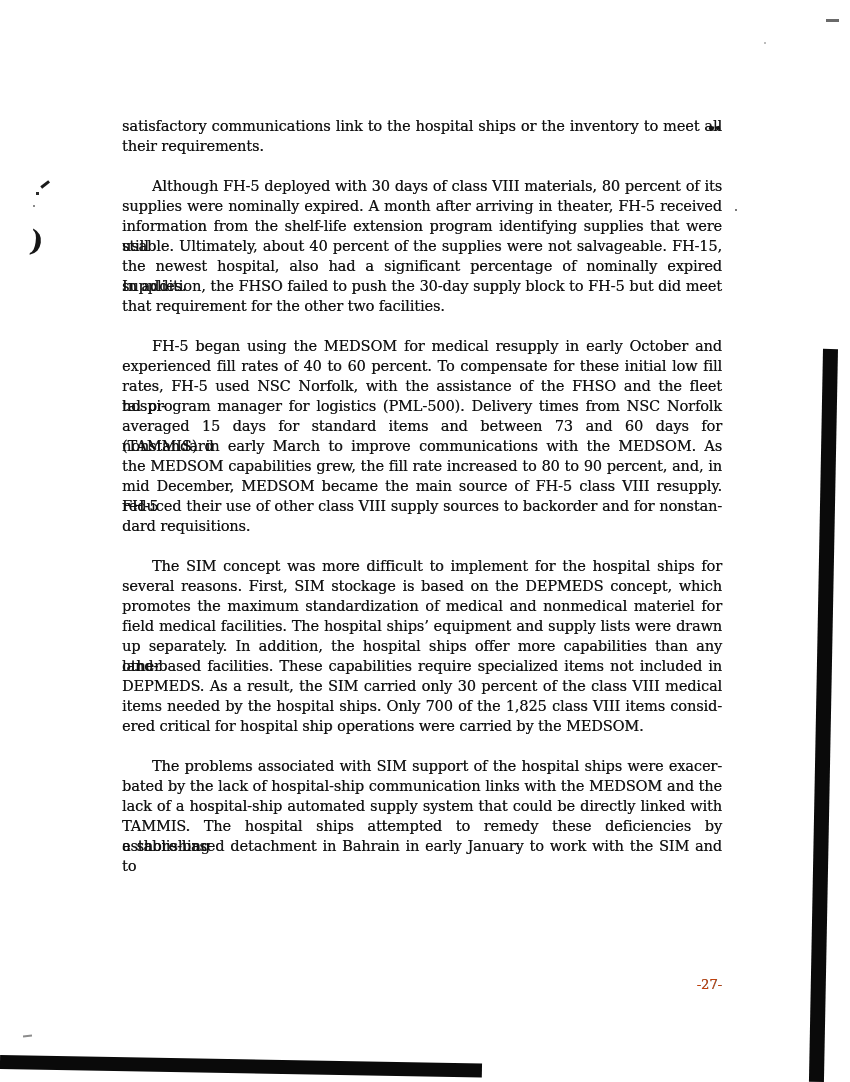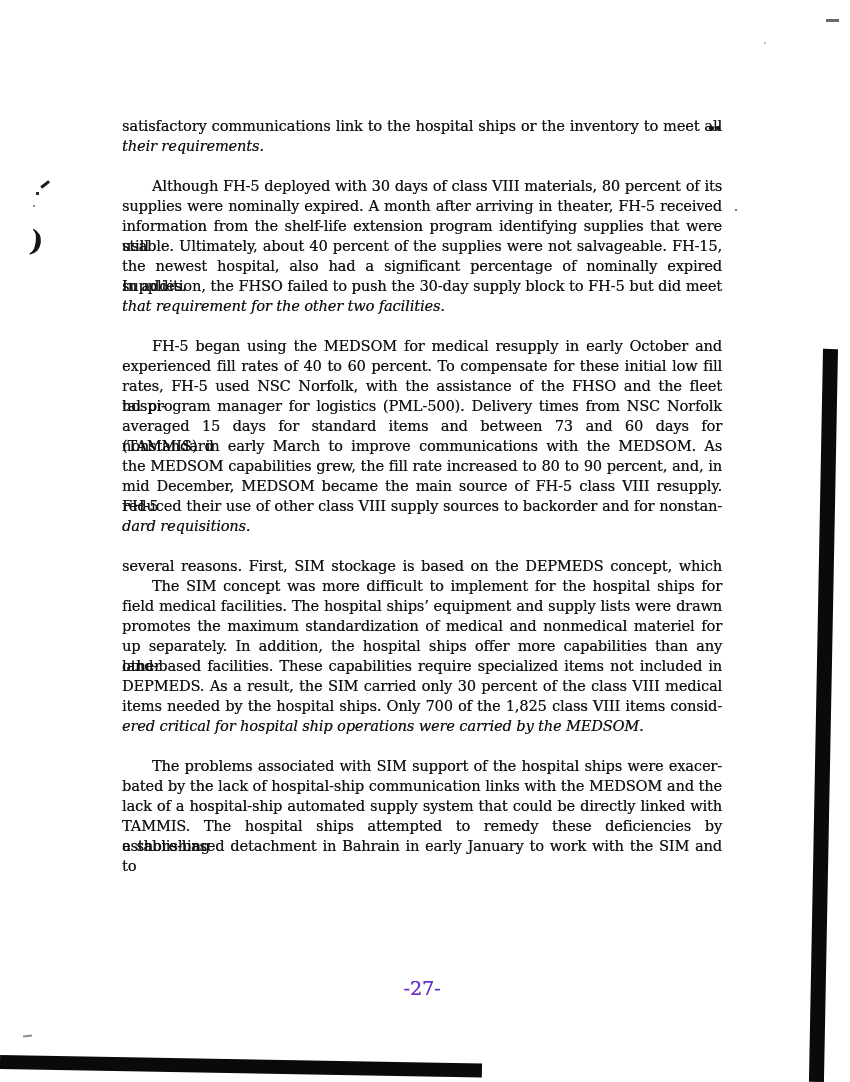--- a/index.html
+++ b/index.html
@@ -22,29 +22,29 @@
     letter-spacing: -0.1px;
     text-shadow: 0.3px 0 0 rgba(16,16,16,0.65);
   }
   .para { margin: 0 0 20px 0; }
   .line {
     height: 20px;
     text-align: justify;
     text-align-last: justify;
     white-space: normal;
   }
-  .line.last { text-align: left; text-align-last: left; font-style: italic; }
+  .line.last { text-align: left; text-align-last: left; }
   .para.indent .line.first { padding-left: 30px; }
 
   .page-number {
     position: absolute;
     left: 122px; top: 977px; width: 600px;
-    text-align: center;
-    font-size: 19px;
-    color: #6d28d9;
+    text-align: right;
+    font-size: 13px;
+    color: #c2410c;
     text-shadow: 0.3px 0 0 rgba(16,16,16,0.65);
   }
 
   
   .bar-right {
     position: absolute;
     left: 823px; top: 349px;
     width: 15px; height: 733px;
     background: #0a0a0a;
     transform: rotate(1.1deg);
@@ -128,24 +128,24 @@
         <div class="line">rates, FH-5 used NSC Norfolk, with the assistance of the FHSO and the fleet hospi-</div>
         <div class="line">tal program manager for logistics (PML-500). Delivery times from NSC Norfolk</div>
         <div class="line">averaged 15 days for standard items and between 73 and 60 days for nonstandard</div>
         <div class="line">(TAMMIS) in early March to improve communications with the MEDSOM. As</div>
         <div class="line">the MEDSOM capabilities grew, the fill rate increased to 80 to 90 percent, and, in</div>
         <div class="line">mid December, MEDSOM became the main source of FH-5 class VIII resupply. FH-5</div>
         <div class="line">reduced their use of other class VIII supply sources to backorder and for nonstan-</div>
         <div class="line last">dard requisitions.</div>
       </div>
       <div class="para indent">
+        <div class="line first">The SIM concept was more difficult to implement for the hospital ships for</div>
         <div class="line">several reasons. First, SIM stockage is based on the DEPMEDS concept, which</div>
-        <div class="line first">The SIM concept was more difficult to implement for the hospital ships for</div>
+        <div class="line">promotes the maximum standardization of medical and nonmedical materiel for</div>
         <div class="line">field medical facilities. The hospital ships’ equipment and supply lists were drawn</div>
-        <div class="line">promotes the maximum standardization of medical and nonmedical materiel for</div>
         <div class="line">up separately. In addition, the hospital ships offer more capabilities than any other</div>
         <div class="line">land-based facilities. These capabilities require specialized items not included in</div>
         <div class="line">DEPMEDS. As a result, the SIM carried only 30 percent of the class VIII medical</div>
         <div class="line">items needed by the hospital ships. Only 700 of the 1,825 class VIII items consid-</div>
         <div class="line last">ered critical for hospital ship operations were carried by the MEDSOM.</div>
       </div>
       <div class="para indent">
         <div class="line first">The problems associated with SIM support of the hospital ships were exacer-</div>
         <div class="line">bated by the lack of hospital-ship communication links with the MEDSOM and the</div>
         <div class="line">lack of a hospital-ship automated supply system that could be directly linked with</div>

